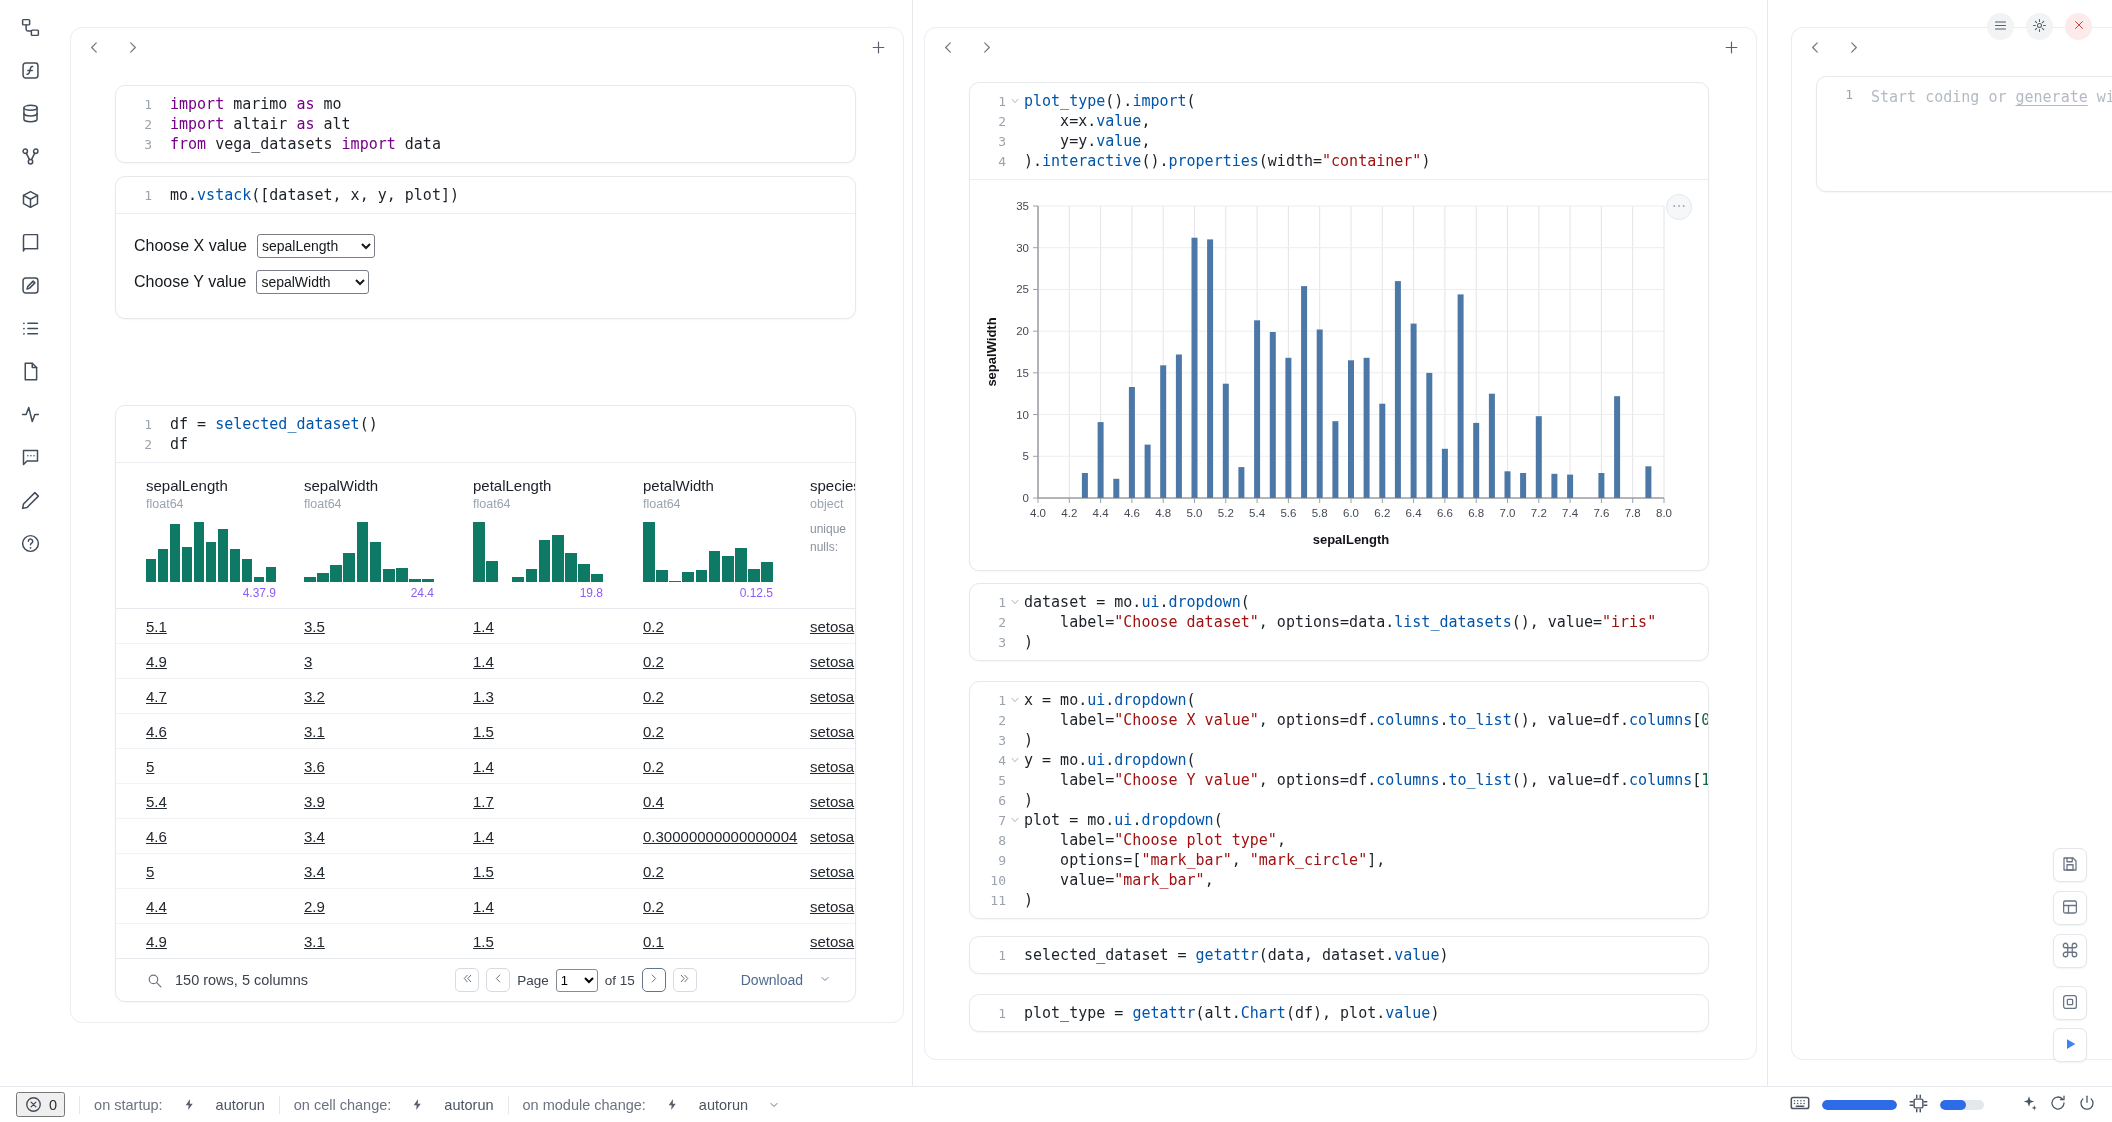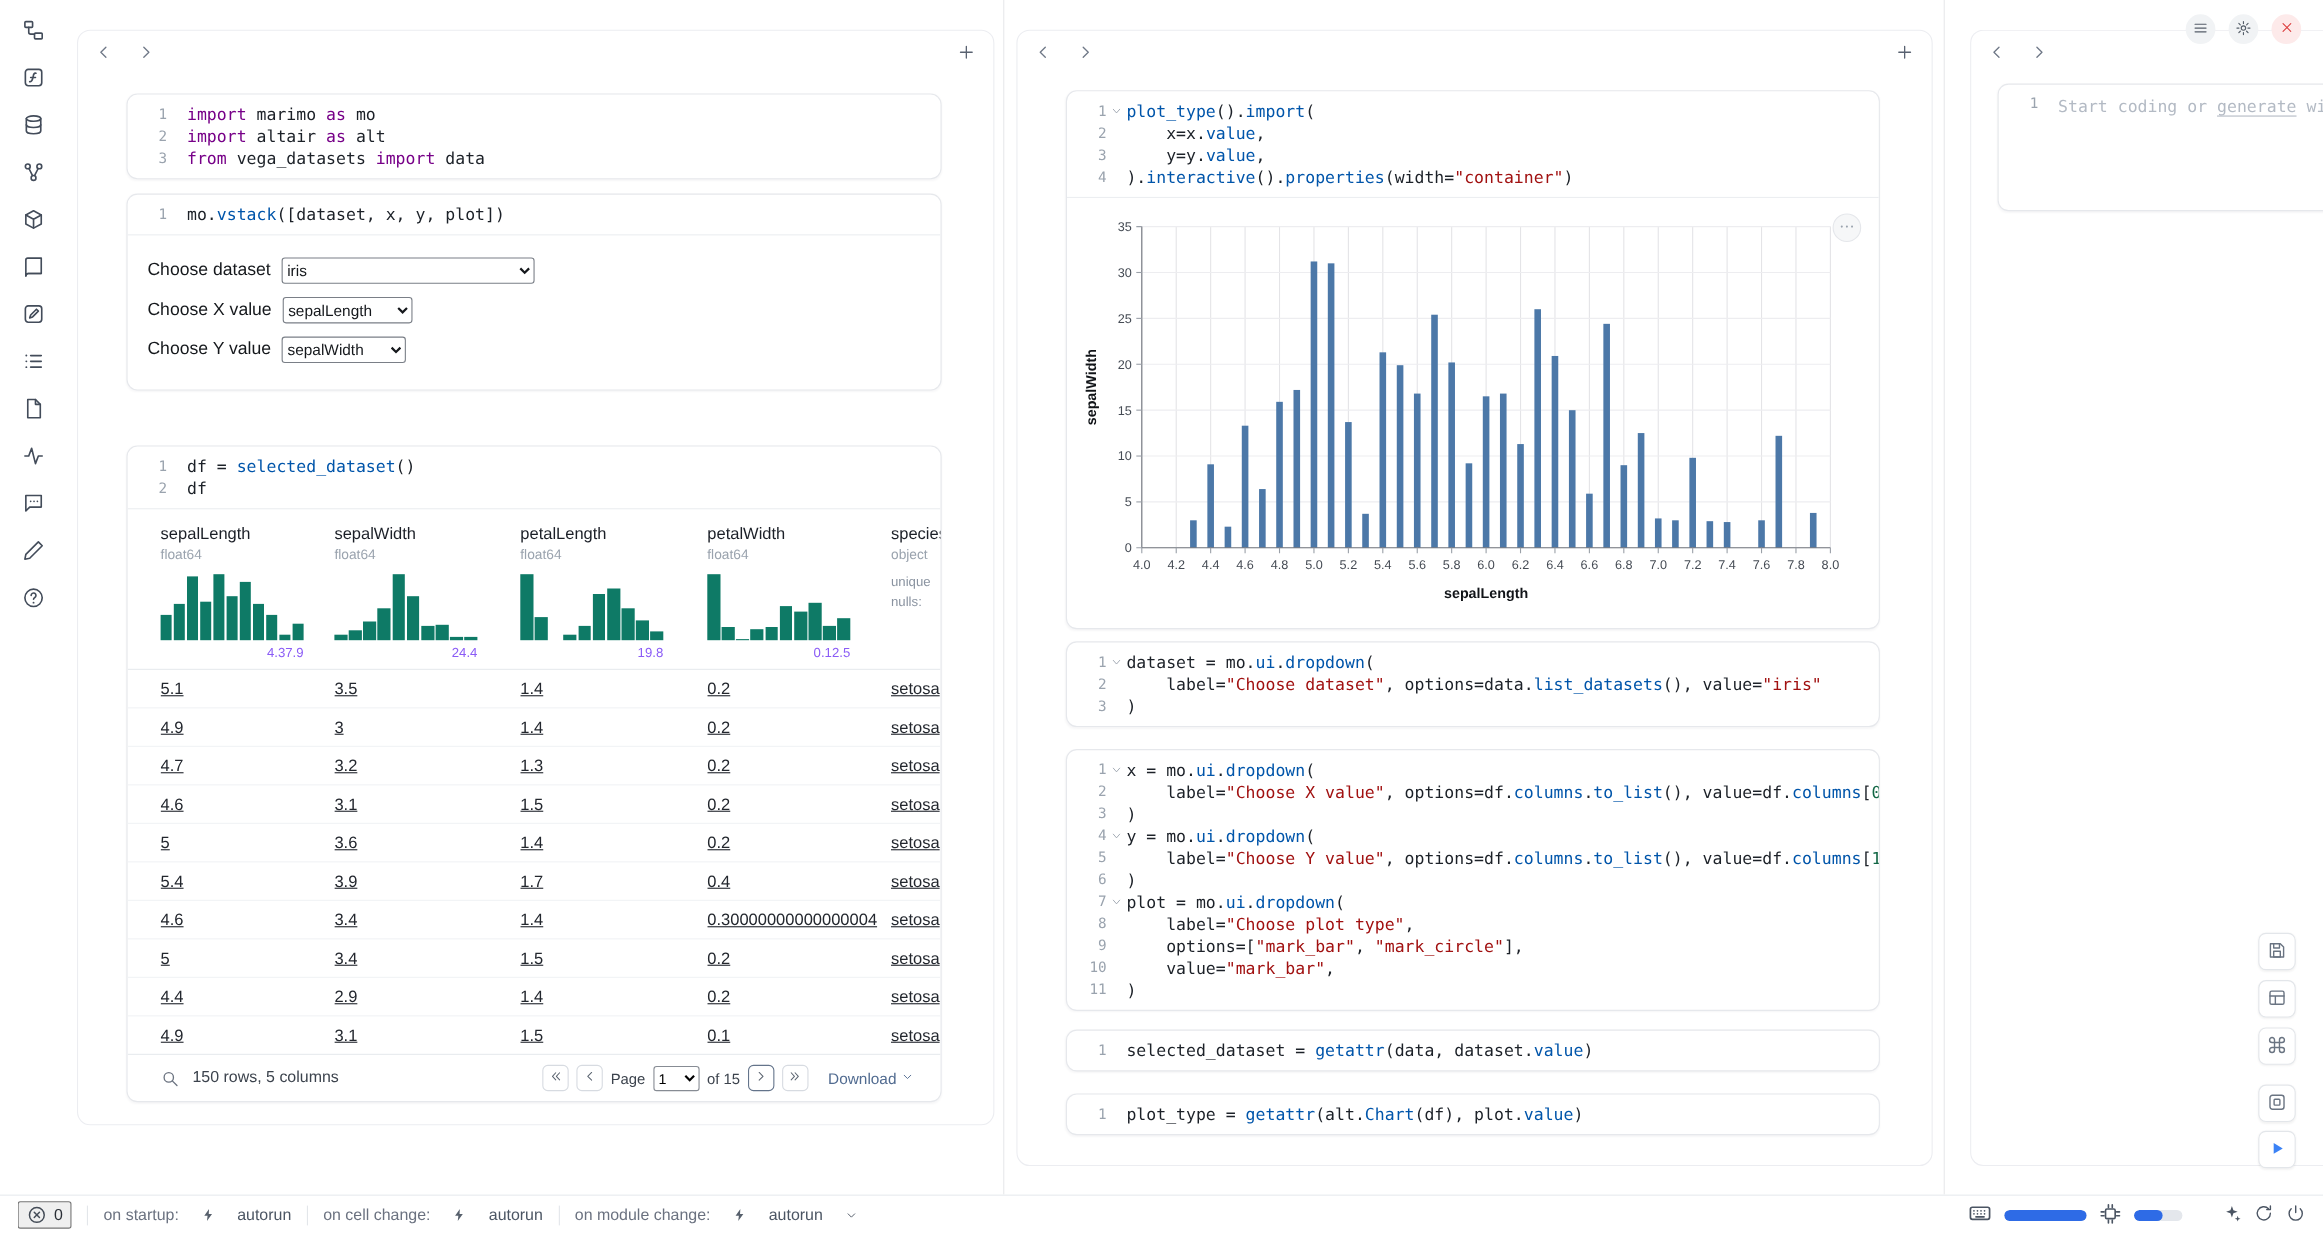--- a/index.html
+++ b/index.html
@@ -43,21 +43,21 @@
   .tbl-row:first-child{border-top:1px solid #e7eaee;}
   .td{overflow:hidden;white-space:nowrap;}
   .tbl-foot{height:42px;border-top:1px solid #e7eaee;display:flex;align-items:center;padding:0 18px 0 30px;gap:12px;}
   .f-search{color:#6b7380;display:flex;}
   .summary{font-size:14.5px;color:#3c434d;}
   .pag{margin-left:auto;display:flex;align-items:center;gap:7px;}
   .pbtn{width:24px;height:24px;border:1px solid #d7dbe1;border-radius:5px;background:#fff;color:#5b6470;display:flex;align-items:center;justify-content:center;padding:0;cursor:pointer;}
   .pbtn.focus{border:1.5px solid #64748b;}
   .plabel{font-size:13.5px;color:#3c434d;}
   select.page{height:23px;width:42px;font-size:13px;border:1px solid #878c94;border-radius:3px;background:#fff;}
-  .download{display:flex;align-items:center;gap:4px;border:none;background:transparent;color:#516b90;font-size:14px;cursor:pointer;}
+  .download{margin-left:26px;display:flex;align-items:center;gap:16px;border:none;background:transparent;color:#516b90;font-size:14px;cursor:pointer;}
   
   .chart-box{position:relative;padding:12px 0 8px 10px;}
   .chart-menu{position:absolute;right:16px;top:14px;width:26px;height:26px;border-radius:50%;border:1px solid #e5e7eb;background:#f6f7f8;color:#9aa3ae;display:flex;align-items:center;justify-content:center;padding:0;cursor:pointer;}
   
   #right-card{position:absolute;left:24px;top:48px;width:400px;height:114px;background:#fff;border:1px solid #e6e8ec;border-radius:10px;box-shadow:0 1px 2px rgba(16,24,40,.04);}
   .placeholder-line{display:flex;padding-top:10px;}
   .ph{font:15px/20px "DejaVu Sans Mono",monospace;color:#b3bac4;white-space:pre;}
   .ph u{text-underline-offset:3px;}
   
   .circ{position:absolute;top:13px;width:27px;height:27px;border-radius:50%;border:none;display:flex;align-items:center;justify-content:center;padding:0;cursor:pointer;background:#f1f3f5;color:#555e69;}
@@ -213,24 +213,20 @@
     <div class="cell" style="top:148px">
       <div class="code">
           <div class="code-line">
             <span class="ln">1</span>
             <span class="fold"></span>
             <span class="src"><span class="tk-p">mo.</span><span class="tk-f">vstack</span><span class="tk-p">([dataset, x, y, plot])</span></span>
           </div>
         </div>
       <div class="cell-output">
         <div id="controls">
-            <div class="ctl-row">
-              <span class="ctl-label">Choose dataset</span>
-              <select style="width:230px"><option>iris</option></select>
-            </div>
             <div class="ctl-row">
               <span class="ctl-label">Choose X value</span>
               <select style="width:118px"><option>sepalLength</option></select>
             </div>
             <div class="ctl-row">
               <span class="ctl-label">Choose Y value</span>
               <select style="width:113px"><option>sepalWidth</option></select>
             </div>
           </div>
       </div>

